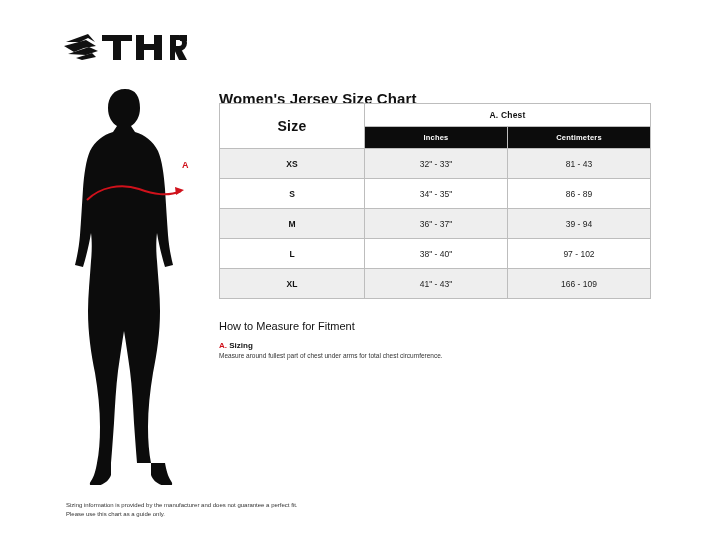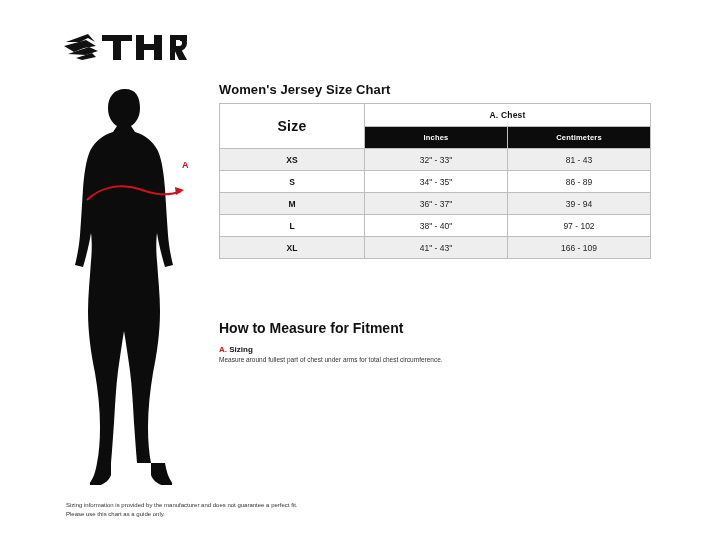--- a/index.html
+++ b/index.html
@@ -51,22 +51,22 @@
     font-size: 9px;
     font-weight: bold;
     color: #d0111b;
     letter-spacing: 0.2px;
   }
 
   
   .chart-title {
     position: absolute;
     left: 219px;
-    top: 82px;
-    font-size: 13px;
+    top: 90px;
+    font-size: 15px;
     font-weight: bold;
     color: #111111;
     letter-spacing: 0.1px;
   }
 
   
   .table-wrap {
     position: absolute;
     left: 219px;
     top: 103px;
@@ -104,41 +104,41 @@
     height: 20px;
     background: #0c0c0c;
     color: #ffffff;
     font-size: 7.5px;
     font-weight: bold;
     letter-spacing: 0.2px;
     border: 1px solid #0c0c0c;
     width: 143.5px;
   }
   tbody td {
-    height: 22px;
+    height: 30px;
     font-size: 8.5px;
     color: #222222;
   }
   tbody td.size-cell {
     font-weight: bold;
     color: #111111;
   }
   tbody tr.row-odd td { background: #eeeeee; }
   tbody tr.row-even td { background: #ffffff; }
 
   
   .howto {
     position: absolute;
     left: 219px;
     top: 320px;
     width: 440px;
   }
   .howto-title {
-    font-size: 14px;
-    font-weight: bold;
+    font-size: 11px;
+    font-weight: normal;
     color: #111111;
     margin-bottom: 9px;
   }
   .howto-label {
     font-size: 8px;
     font-weight: bold;
     color: #111111;
     margin-bottom: 2px;
   }
   .howto-label .marker { color: #d0111b; }

